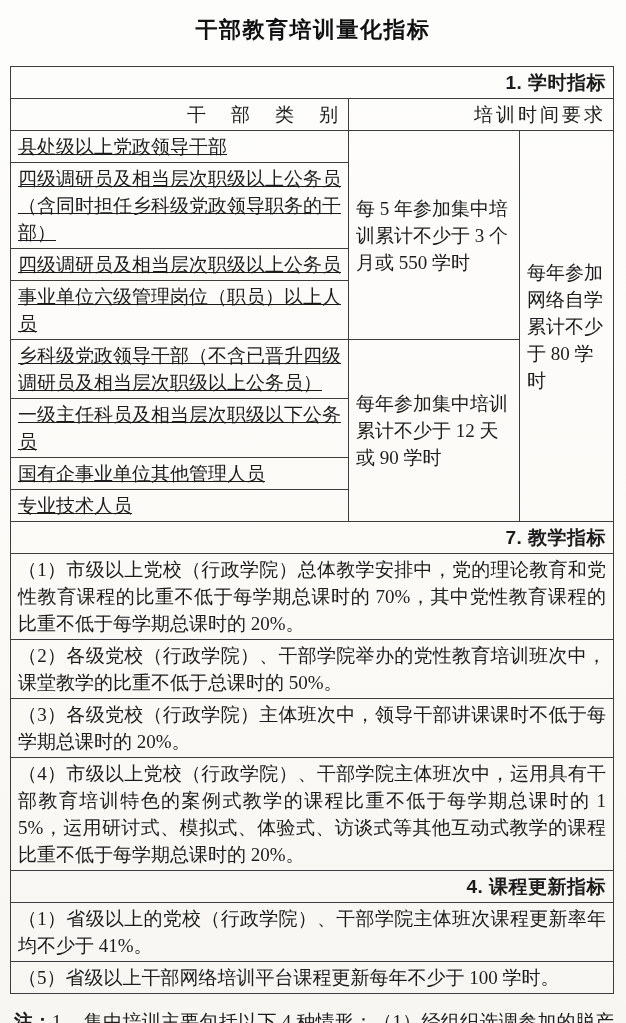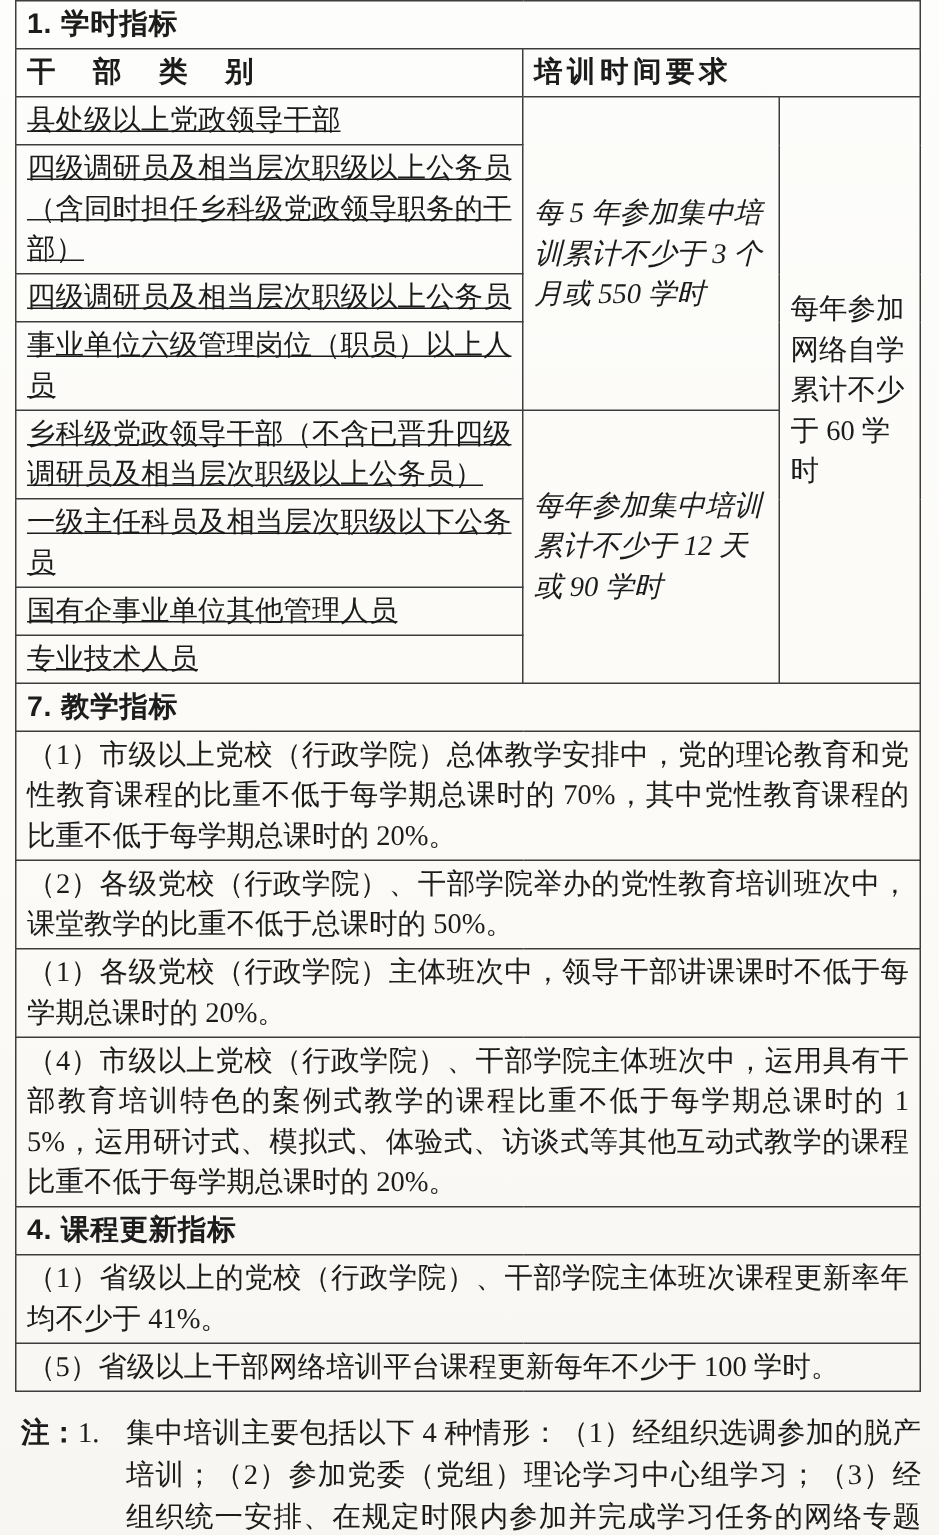--- a/index.html
+++ b/index.html
@@ -43,37 +43,36 @@
     vertical-align: middle;
     box-sizing: border-box;
     word-break: break-all;
   }
   td.section-cell {
     font-family: "Liberation Sans", "DejaVu Sans", sans-serif;
     font-weight: bold;
     font-size: 19px;
     padding: 4px 8px;
     letter-spacing: 0.5px;
+    text-align: right;
   }
   td.col-header {
-    text-align: left;
+    text-align: right;
     letter-spacing: 3px;
     padding: 3px 4px;
-    font-weight: bold;
   }
   td.category-cell {
     padding: 3px 6px 3px 8px;
     height: 28px;
     text-decoration: underline;
   }
   td.req-cell {
     padding: 3px 4px 3px 6px;
     font-size: 18.5px;
     line-height: 29px;
-    font-style: italic;
   }
   td.online-cell {
     padding: 3px 3px 3px 5px;
     font-size: 18.5px;
     line-height: 29px;
   }
   td.item-cell {
     padding: 5px 8px 6px 8px;
     text-align: justify;
     line-height: 27.5px;
@@ -96,39 +95,40 @@
     flex: 1;
     text-align: justify;
     word-break: break-all;
   }
 </style>
 </head>
 <body>
 
 <div class="page">
 
+  <h1 class="doc-title">干部教育培训量化指标</h1>
 
   <table class="indicator-table">
     <colgroup>
       <col style="width:338px">
       <col style="width:171px">
       <col style="width:94px">
     </colgroup>
     <tbody>
       <tr>
         <td colspan="3" class="section-cell">1. 学时指标</td>
       </tr>
       <tr>
         <td class="col-header">干　部　类　别</td>
         <td colspan="2" class="col-header">培训时间要求</td>
       </tr>
       <tr>
         <td class="category-cell">县处级以上党政领导干部</td>
         <td rowspan="4" class="req-cell">每 5 年参加集中培训累计不少于 3 个月或 550 学时</td>
-        <td rowspan="8" class="online-cell">每年参加网络自学累计不少于 60 学时</td>
+        <td rowspan="8" class="online-cell">每年参加网络自学累计不少于 80 学时</td>
       </tr>
       <tr>
         <td class="category-cell">四级调研员及相当层次职级以上公务员（含同时担任乡科级党政领导职务的干部）</td>
       </tr>
       <tr>
         <td class="category-cell">四级调研员及相当层次职级以上公务员</td>
       </tr>
       <tr>
         <td class="category-cell">事业单位六级管理岗位（职员）以上人员</td>
       </tr>
@@ -149,21 +149,21 @@
       <tr>
         <td colspan="3" class="section-cell">7. 教学指标</td>
       </tr>
       <tr>
         <td colspan="3" class="item-cell">（1）市级以上党校（行政学院）总体教学安排中，党的理论教育和党性教育课程的比重不低于每学期总课时的 70%，其中党性教育课程的比重不低于每学期总课时的 20%。</td>
       </tr>
       <tr>
         <td colspan="3" class="item-cell">（2）各级党校（行政学院）、干部学院举办的党性教育培训班次中，课堂教学的比重不低于总课时的 50%。</td>
       </tr>
       <tr>
-        <td colspan="3" class="item-cell">（1）各级党校（行政学院）主体班次中，领导干部讲课课时不低于每学期总课时的 20%。</td>
+        <td colspan="3" class="item-cell">（3）各级党校（行政学院）主体班次中，领导干部讲课课时不低于每学期总课时的 20%。</td>
       </tr>
       <tr>
         <td colspan="3" class="item-cell">（4）市级以上党校（行政学院）、干部学院主体班次中，运用具有干部教育培训特色的案例式教学的课程比重不低于每学期总课时的 15%，运用研讨式、模拟式、体验式、访谈式等其他互动式教学的课程比重不低于每学期总课时的 20%。</td>
       </tr>
 
       <tr>
         <td colspan="3" class="section-cell">4. 课程更新指标</td>
       </tr>
       <tr>
         <td colspan="3" class="item-cell">（1）省级以上的党校（行政学院）、干部学院主体班次课程更新率年均不少于 41%。</td>

